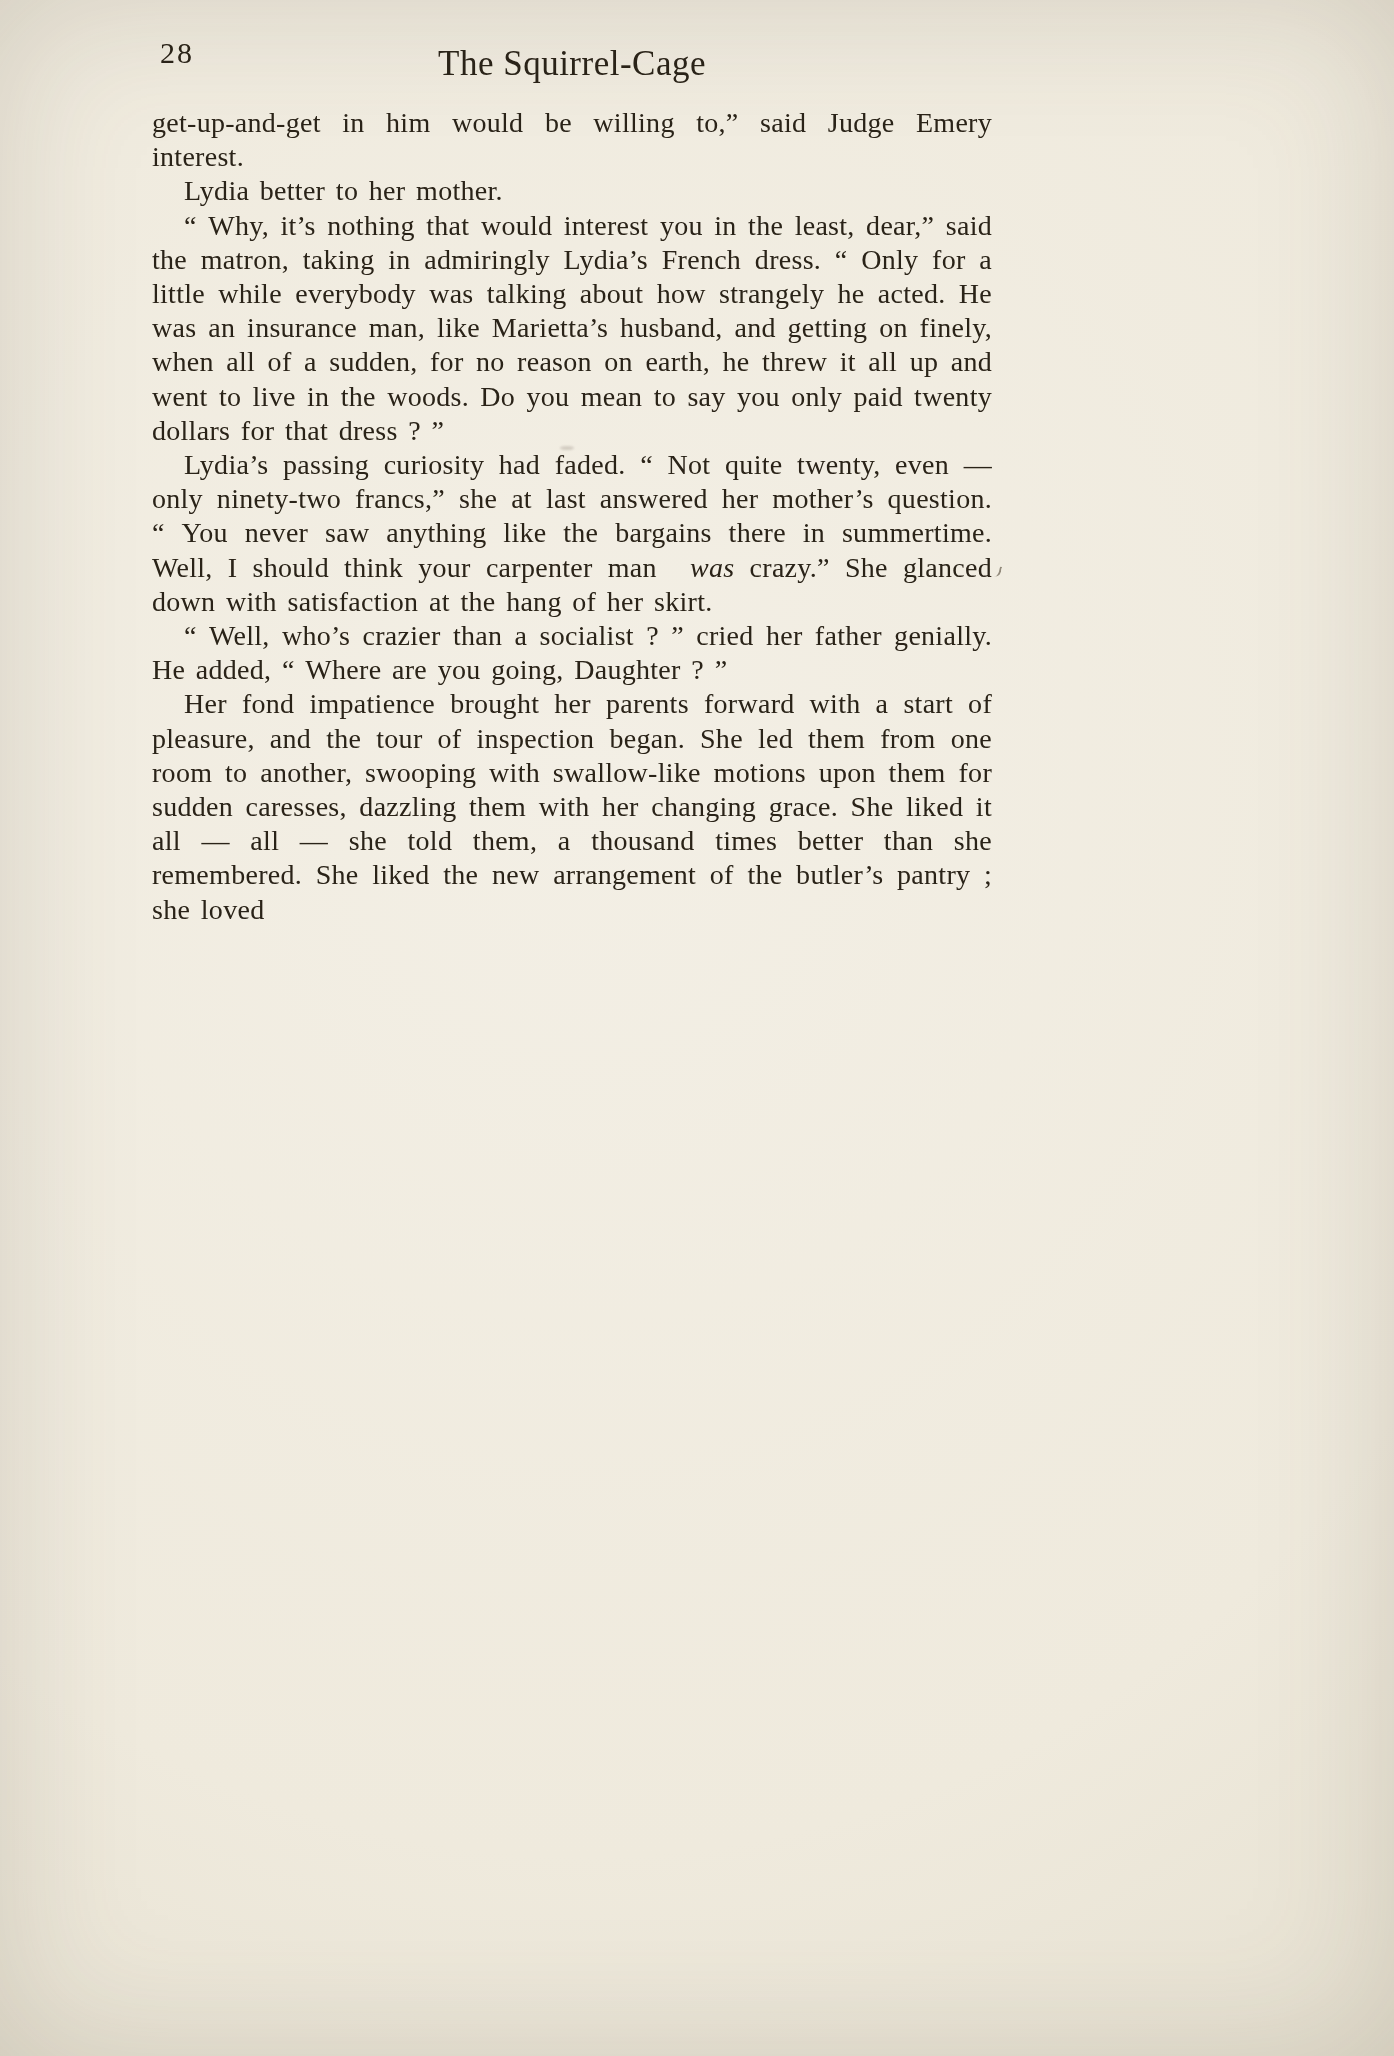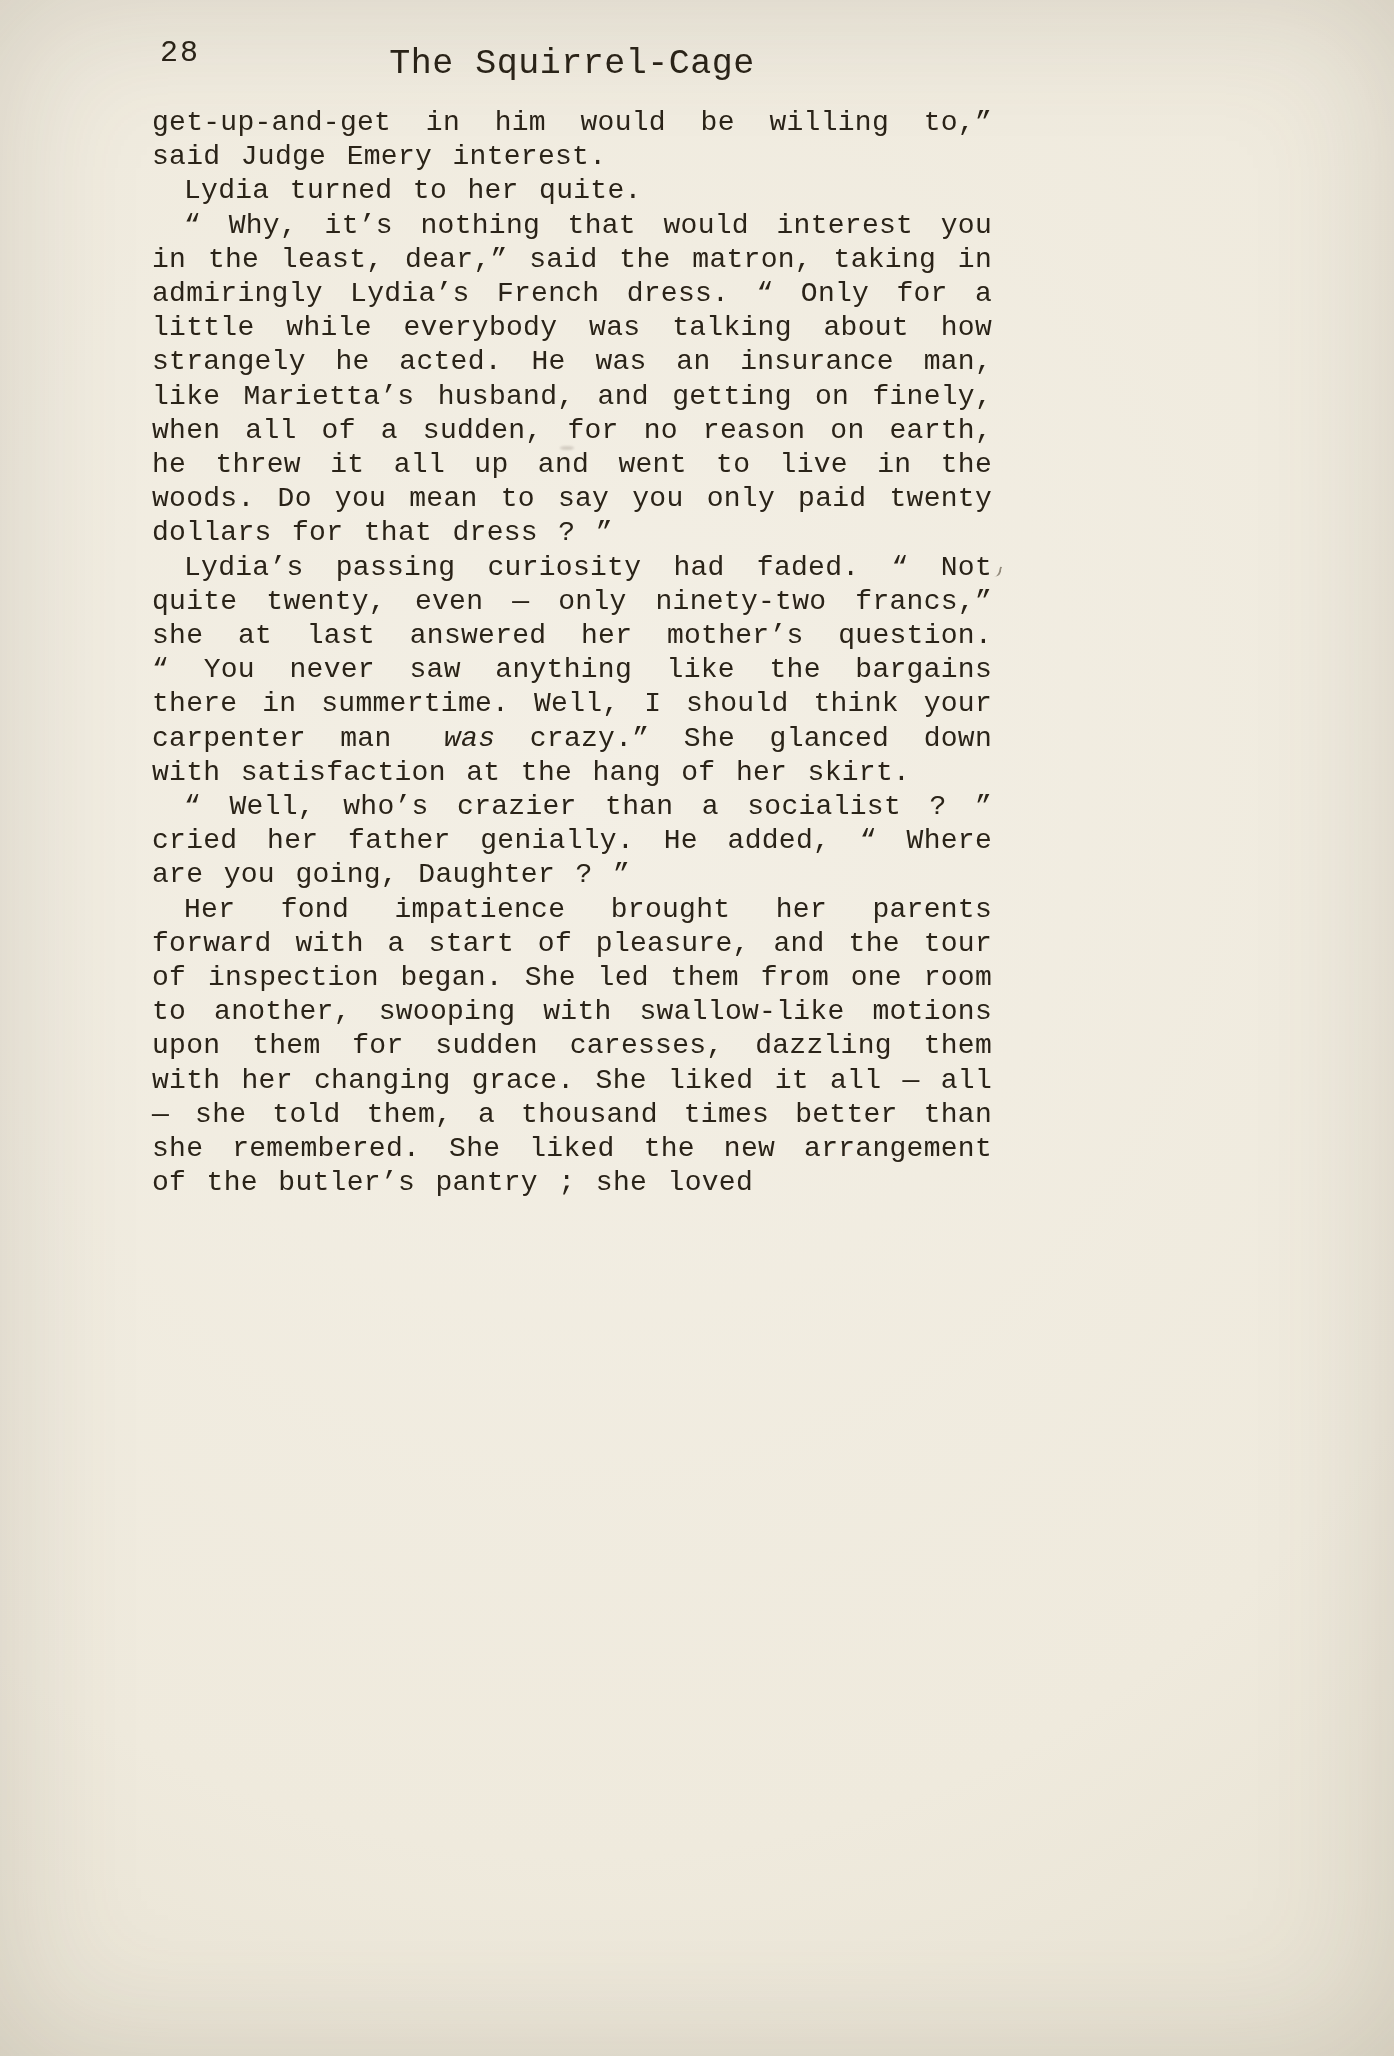--- a/index.html
+++ b/index.html
@@ -10,21 +10,21 @@
   .page{
     position:relative;
     width:1394px;
     height:2056px;
     margin:0 auto;
     overflow:hidden;
     background:
       radial-gradient(130% 95% at 42% 38%, #f3efe5 0%, #efeadd 55%, #e0dac8 100%);
     box-shadow: inset 0 0 140px rgba(90,80,60,.18);
     color:var(--ink);
-    font-family:Liberation Mono, monospace;
+    font-family:Liberation Serif, serif;
   }
   .text-column{
     position:absolute;
     left:152px;
     top:28px;
     width:840px;
   }
   .running-head{
     position:relative;
     height:52px;
@@ -86,21 +86,21 @@
 <body>
 
 <div class="page">
   <div class="text-column">
     <div class="running-head">
       <span class="page-number">28</span>
       <span class="running-title">The Squirrel-Cage</span>
     </div>
     <div class="body-text">
         <p class="no-indent"><span>get-up-and-get in him would be willing to,” said Judge Emery interest.</span></p>
-        <p><span>Lydia turned to her quite.</span></p>
+        <p><span>Lydia better to her mother.</span></p>
         <p><span>“&nbsp;Why, it’s nothing that would interest you in the least, dear,” said the matron, taking in admiringly Lydia’s French dress. “&nbsp;Only for a little while everybody was talking about how strangely he acted. He was an insurance man, like Marietta’s husband, and getting on finely, when all of a sudden, for no reason on earth, he threw it all up and went to live in the woods. Do you mean to say you only paid twenty dollars for that dress&nbsp;?&nbsp;”</span></p>
         <p><span>Lydia’s passing curiosity had faded. “&nbsp;Not quite twenty, even — only ninety-two francs,” she at last answered her mother’s question. “&nbsp;You never saw anything like the bargains there in summertime. Well, I should think your carpenter man </span><span class="italic">was</span><span> crazy.” She glanced down with satisfaction at the hang of her skirt.</span></p>
         <p><span>“&nbsp;Well, who’s crazier than a socialist&nbsp;?&nbsp;” cried her father genially. He added, “&nbsp;Where are you going, Daughter&nbsp;?&nbsp;”</span></p>
         <p><span>Her fond impatience brought her parents forward with a start of pleasure, and the tour of inspection began. She led them from one room to another, swooping with swallow-like motions upon them for sudden caresses, dazzling them with her changing grace. She liked it all — all — she told them, a thousand times better than she remembered. She liked the new arrangement of the butler’s pantry&nbsp;; she loved</span></p>
       </div>
   </div>
   <div class="artifact-mark"></div>
   <div class="artifact-dot"></div>
 </div>
 

